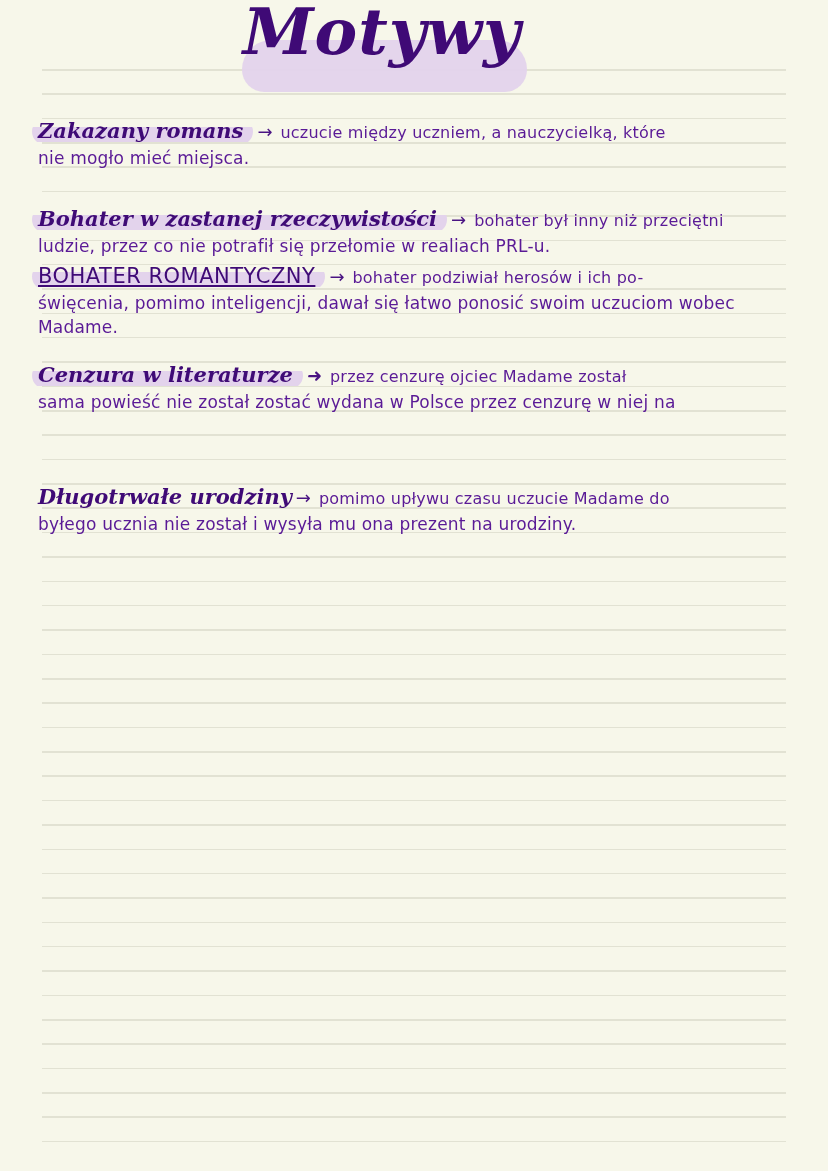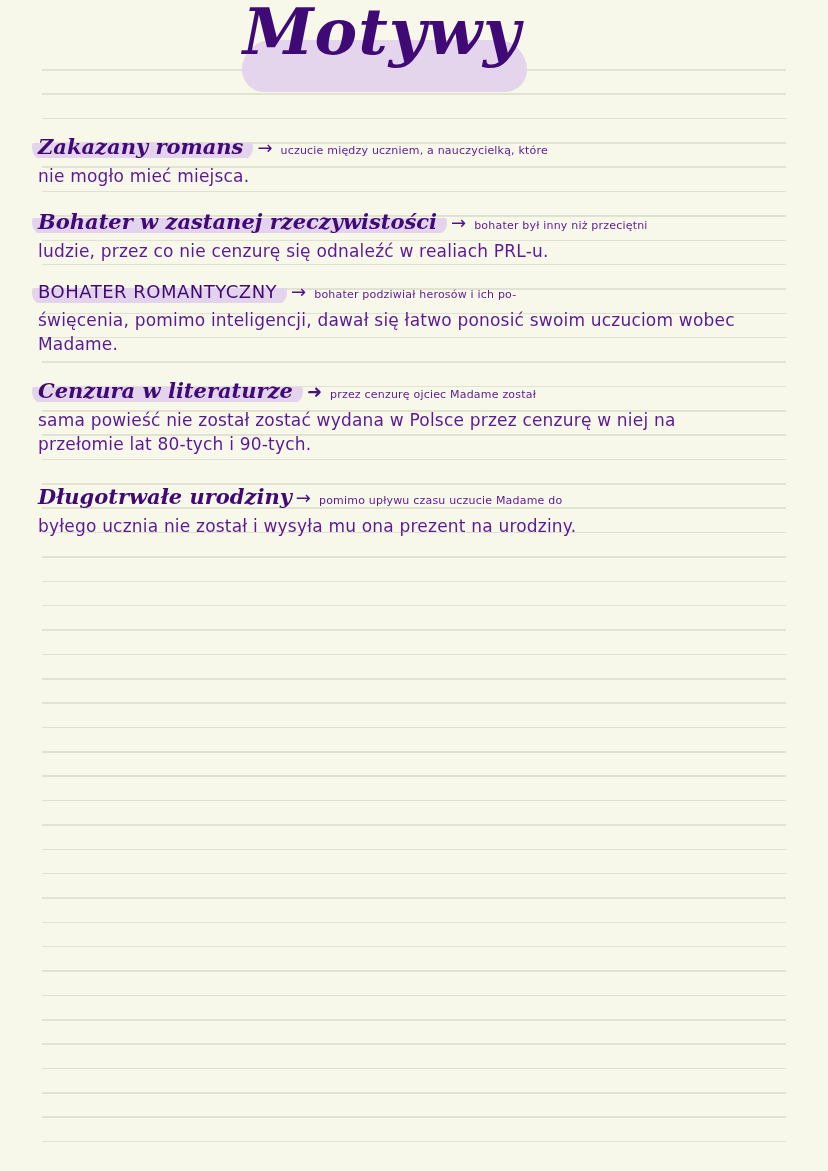--- a/index.html
+++ b/index.html
@@ -38,35 +38,34 @@
     }
     .heading-line {
       position: relative; white-space: nowrap;
       font-size: 21px; line-height: 26px;
     }
     .hl {
       display: inline-block; position: relative;
       padding: 0 10px 1px 6px; margin-left: -6px;
       border-radius: 14px;
       background: linear-gradient(to bottom, transparent 35%, #e3d3ec 35%, #e3d3ec 90%, transparent 90%);
-      margin-top: 16px;
     }
     .heading {
       font-family: "DejaVu Serif", serif; font-style: italic; font-weight: bold;
       color: #3f0a76;
     }
     .heading.caps {
       font-family: "DejaVu Sans", sans-serif; font-style: normal; font-weight: normal;
-      letter-spacing: 0.5px; font-size: 18px; color: #3f0a76;
+      letter-spacing: 0.5px; font-size: 21px; color: #3f0a76; text-decoration: underline;
     }
     .arrow {
       display: inline-block; color: #4a1483; font-size: 18px; margin: 0 8px 0 4px;
     }
     .body-text {
-      font-family: "DejaVu Sans", sans-serif; font-size: 11px;
+      font-family: "DejaVu Sans", sans-serif; font-size: 16px;
       color: #5a1a96; letter-spacing: 0.2px;
     }
     .cont {
       display: block; font-family: "DejaVu Sans", sans-serif;
       font-size: 17px; line-height: 24.3px; color: #5a1a96; letter-spacing: 0.2px;
       white-space: nowrap;
     }
   </style>
 </head>
 <body>
@@ -124,41 +123,40 @@
   <div class="title">Motywy</div>
 </div>
 
 <div class="section" style="top:118px;">
   <div class="heading-line">
     <span class="hl heading">Zakazany romans</span><span class="arrow">→</span><span class="body-text">uczucie między uczniem, a nauczycielką, które</span>
   </div>
   <span class="cont">nie mogło mieć miejsca.</span>
 </div>
 
-<div class="section" style="top:193px;">
+<div class="section" style="top:206px;">
   <div class="heading-line">
     <span class="hl heading">Bohater w zastanej rzeczywistości</span><span class="arrow">→</span><span class="body-text">bohater był inny niż przeciętni</span>
   </div>
-  <span class="cont">ludzie, przez co nie cenzurę się odnaleźć w realiach PRL-u.</span>
+  <span class="cont">ludzie, przez co nie potrafił się przełomie w realiach PRL-u.</span>
 </div>
 
 <div class="section" style="top:263px;">
   <div class="heading-line">
     <span class="hl heading caps">BOHATER ROMANTYCZNY</span><span class="arrow">→</span><span class="body-text">bohater podziwiał herosów i ich po-</span>
   </div>
   <span class="cont">święcenia, pomimo inteligencji, dawał się łatwo ponosić swoim uczuciom wobec</span>
   <span class="cont">Madame.</span>
 </div>
 
 <div class="section" style="top:362px;">
   <div class="heading-line">
     <span class="hl heading">Cenzura w literaturze</span><span class="arrow">➜</span><span class="body-text">przez cenzurę ojciec Madame został</span>
   </div>
   <span class="cont">sama powieść nie został zostać wydana w Polsce przez cenzurę w niej na</span>
-  <span class="cont">przełomie lat 80-tych i 90-tych.</span>
 </div>
 
 <div class="section" style="top:484px;">
   <div class="heading-line">
     <span class="heading" style="font-size:21px;">Długotrwałe urodziny</span><span class="arrow">→</span><span class="body-text">pomimo upływu czasu uczucie Madame do</span>
   </div>
   <span class="cont">byłego ucznia nie został i wysyła mu ona prezent na urodziny.</span>
 </div>
 
 </body></html>

